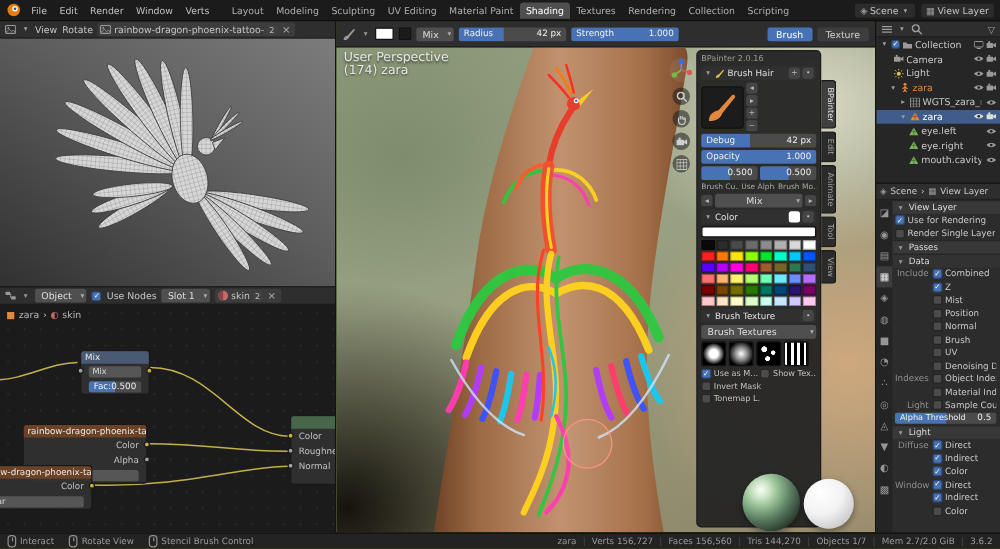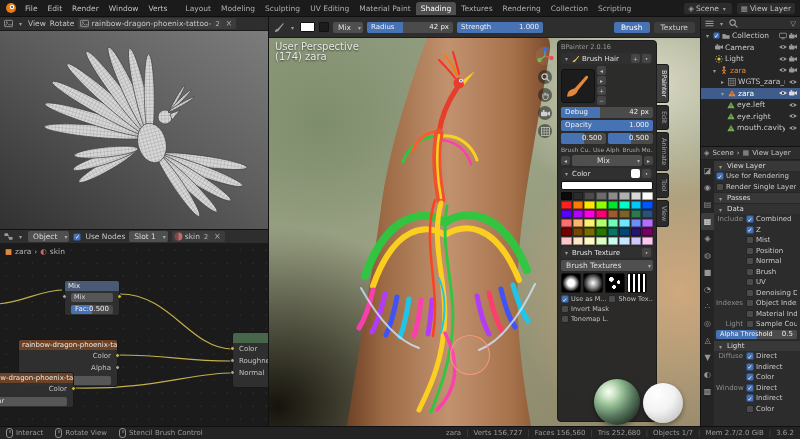--- a/index.html
+++ b/index.html
@@ -1014,20 +1014,20 @@
         <span>Rotate View</span>
       </span>
     <span class="hint">
         <span class="mouse"></span>
         <span>Stencil Brush Control</span>
       </span>
     <span class="stats">
       <span class="st">zara</span>
       <span class="st">Verts 156,727</span>
       <span class="st">Faces 156,560</span>
-      <span class="st">Tris 252,680</span>
+      <span class="st">Tris 144,270</span>
       <span class="st">Objects 1/7</span>
       <span class="st">Mem 2.7/2.0 GiB</span>
       <span class="st">3.6.2</span>
     </span>
   </footer>
 
 </div>
 
 </body></html>

